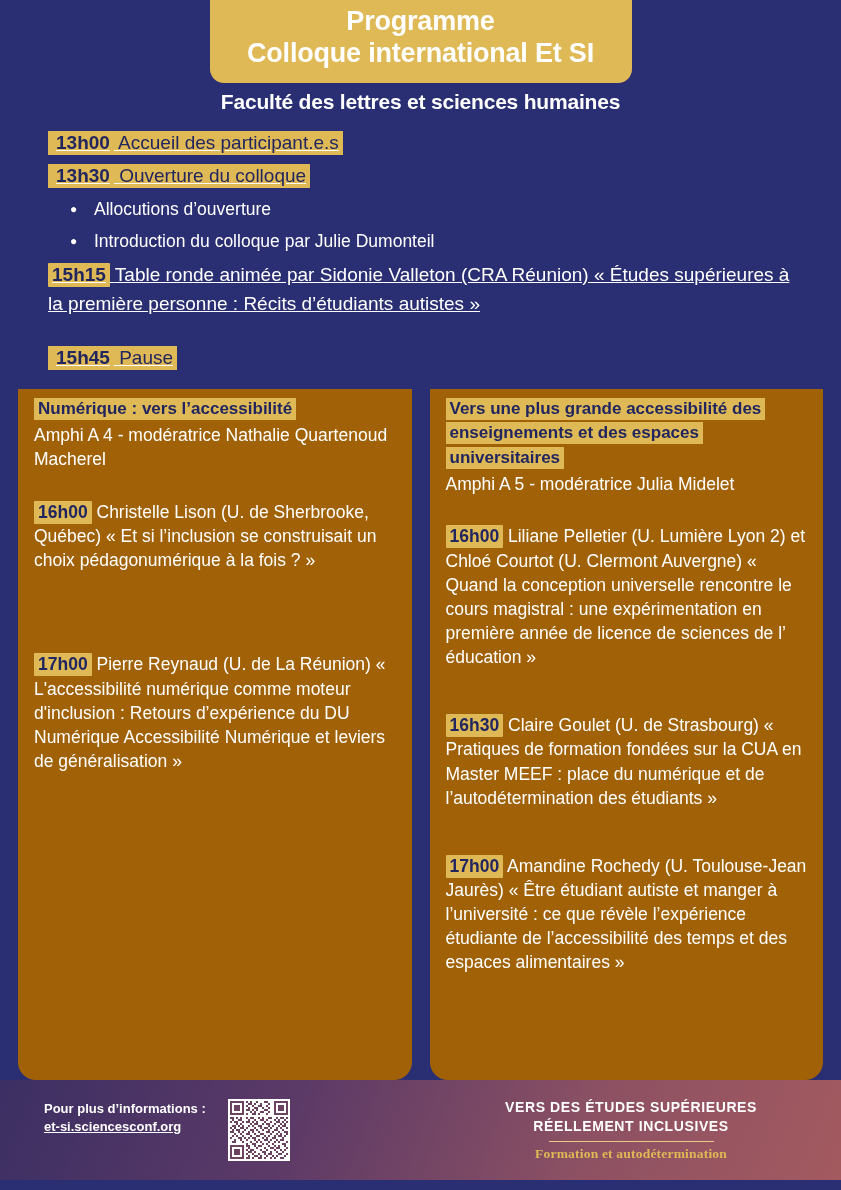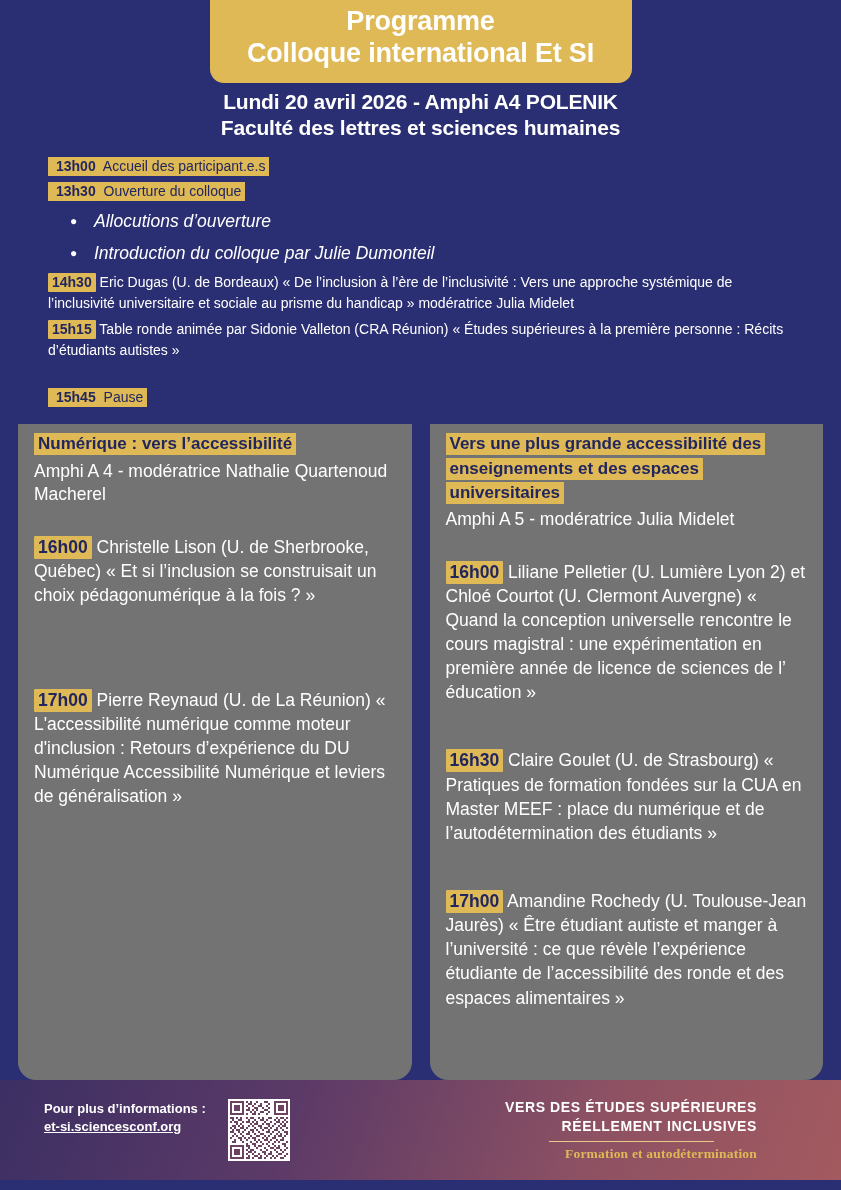--- a/index.html
+++ b/index.html
@@ -52,24 +52,25 @@
     color: #ffffff;
     line-height: 1.27;
     letter-spacing: -0.2px;
   }
 
   
   .plenary {
     padding: 14px 48px 0 48px;
   }
   .plenary-row {
-    font-size: 14px;
+    font-size: 19px;
     line-height: 1.52;
     margin-bottom: 4px;
     color: #ffffff;
+    text-decoration: underline;
   }
   .time {
     background: #dfb955;
     color: #21265f;
     font-weight: bold;
     padding: 1px 4px 2px 4px;
     border-radius: 1px;
     white-space: nowrap;
   }
   .hl-label {
@@ -81,21 +82,20 @@
     list-style: none;
     margin: 5px 0 6px 0;
     padding-left: 22px;
   }
   .bullets li {
     font-size: 17.5px;
     line-height: 1.5;
     margin-bottom: 6px;
     position: relative;
     padding-left: 24px;
-    font-style: italic;
   }
   .bullets li::before {
     content: "\25CF";
     position: absolute;
     left: 0;
     top: 0;
     font-size: 12px;
     line-height: 2.2;
     color: #ffffff;
   }
@@ -103,21 +103,21 @@
 
   
   .columns {
     display: flex;
     gap: 18px;
     padding: 12px 18px 0 18px;
     flex: 1;
   }
   .col {
     flex: 1;
-    background: #737373;
+    background: #a16207;
     border-radius: 0 0 18px 18px;
     padding: 8px 14px 16px 16px;
   }
   .col-head {
     margin-bottom: 3px;
   }
   .session-title {
     display: inline;
     background: #dfb955;
     color: #21265f;
@@ -172,21 +172,21 @@
     display: block;
   }
   .qr {
     width: 62px;
     height: 62px;
     background: #ffffff;
     padding: 2px;
   }
   .footer-right {
     margin-left: auto;
-    text-align: right;
+    text-align: center;
     padding-right: 40px;
   }
   .tagline {
     font-size: 14px;
     font-weight: bold;
     letter-spacing: 0.6px;
     line-height: 1.35;
     color: #ffffff;
   }
   .tag-rule {
@@ -207,44 +207,39 @@
 <body>
 
 <div class="poster">
 
   <div class="header">
     <div class="title-banner">
       <div class="title-line">Programme</div>
       <div class="title-line">Colloque international Et SI</div>
     </div>
     <div class="subtitle-block">
-      <div class="subtitle-line">Lundi 20 avril 2026 - Amphi A4 POLENIK</div>
       <div class="subtitle-line">Faculté des lettres et sciences humaines</div>
     </div>
   </div>
 
   <div class="plenary">
 
     <div class="plenary-row">
       <span class="hl-label"><span class="time">13h00</span> <span>Accueil des participant.e.s</span></span>
     </div>
 
     <div class="plenary-row">
       <span class="hl-label"><span class="time">13h30</span> <span>Ouverture du colloque</span></span>
     </div>
 
     <ul class="bullets">
       <li>Allocutions d’ouverture</li>
       <li>Introduction du colloque par Julie Dumonteil</li>
     </ul>
 
-    <div class="plenary-row">
-      <span class="time">14h30</span>
-      <span>Eric Dugas (U. de Bordeaux) « De l’inclusion à l’ère de l’inclusivité : Vers une approche systémique de l’inclusivité universitaire et sociale au prisme du handicap » modératrice Julia Midelet</span>
-    </div>
 
     <div class="plenary-row">
       <span class="time">15h15</span>
       <span>Table ronde animée par Sidonie Valleton (CRA Réunion) « Études supérieures à la première personne : Récits d’étudiants autistes »</span>
     </div>
 
     <div class="spacer-sm"></div>
 
     <div class="plenary-row">
       <span class="hl-label"><span class="time">15h45</span> <span>Pause</span></span>
@@ -294,21 +289,21 @@
 
       <div class="talk">
         <span class="time">16h30</span>
         <span>Claire Goulet (U. de Strasbourg) « Pratiques de formation fondées sur la CUA en Master MEEF : place du numérique et de l’autodétermination des étudiants »</span>
       </div>
 
       <div class="gap-c"></div>
 
       <div class="talk">
         <span class="time">17h00</span>
-        <span>Amandine Rochedy (U. Toulouse-Jean Jaurès) « Être étudiant autiste et manger à l’université : ce que révèle l’expérience étudiante de l’accessibilité des ronde et des espaces alimentaires »</span>
+        <span>Amandine Rochedy (U. Toulouse-Jean Jaurès) « Être étudiant autiste et manger à l’université : ce que révèle l’expérience étudiante de l’accessibilité des temps et des espaces alimentaires »</span>
       </div>
     </div>
   </div>
 
   <div class="footer">
     <div class="footer-left">
       <div>
         <div class="info-text">Pour plus d’informations :</div>
         <a class="info-url" href="#">et-si.sciencesconf.org</a>
       </div>

